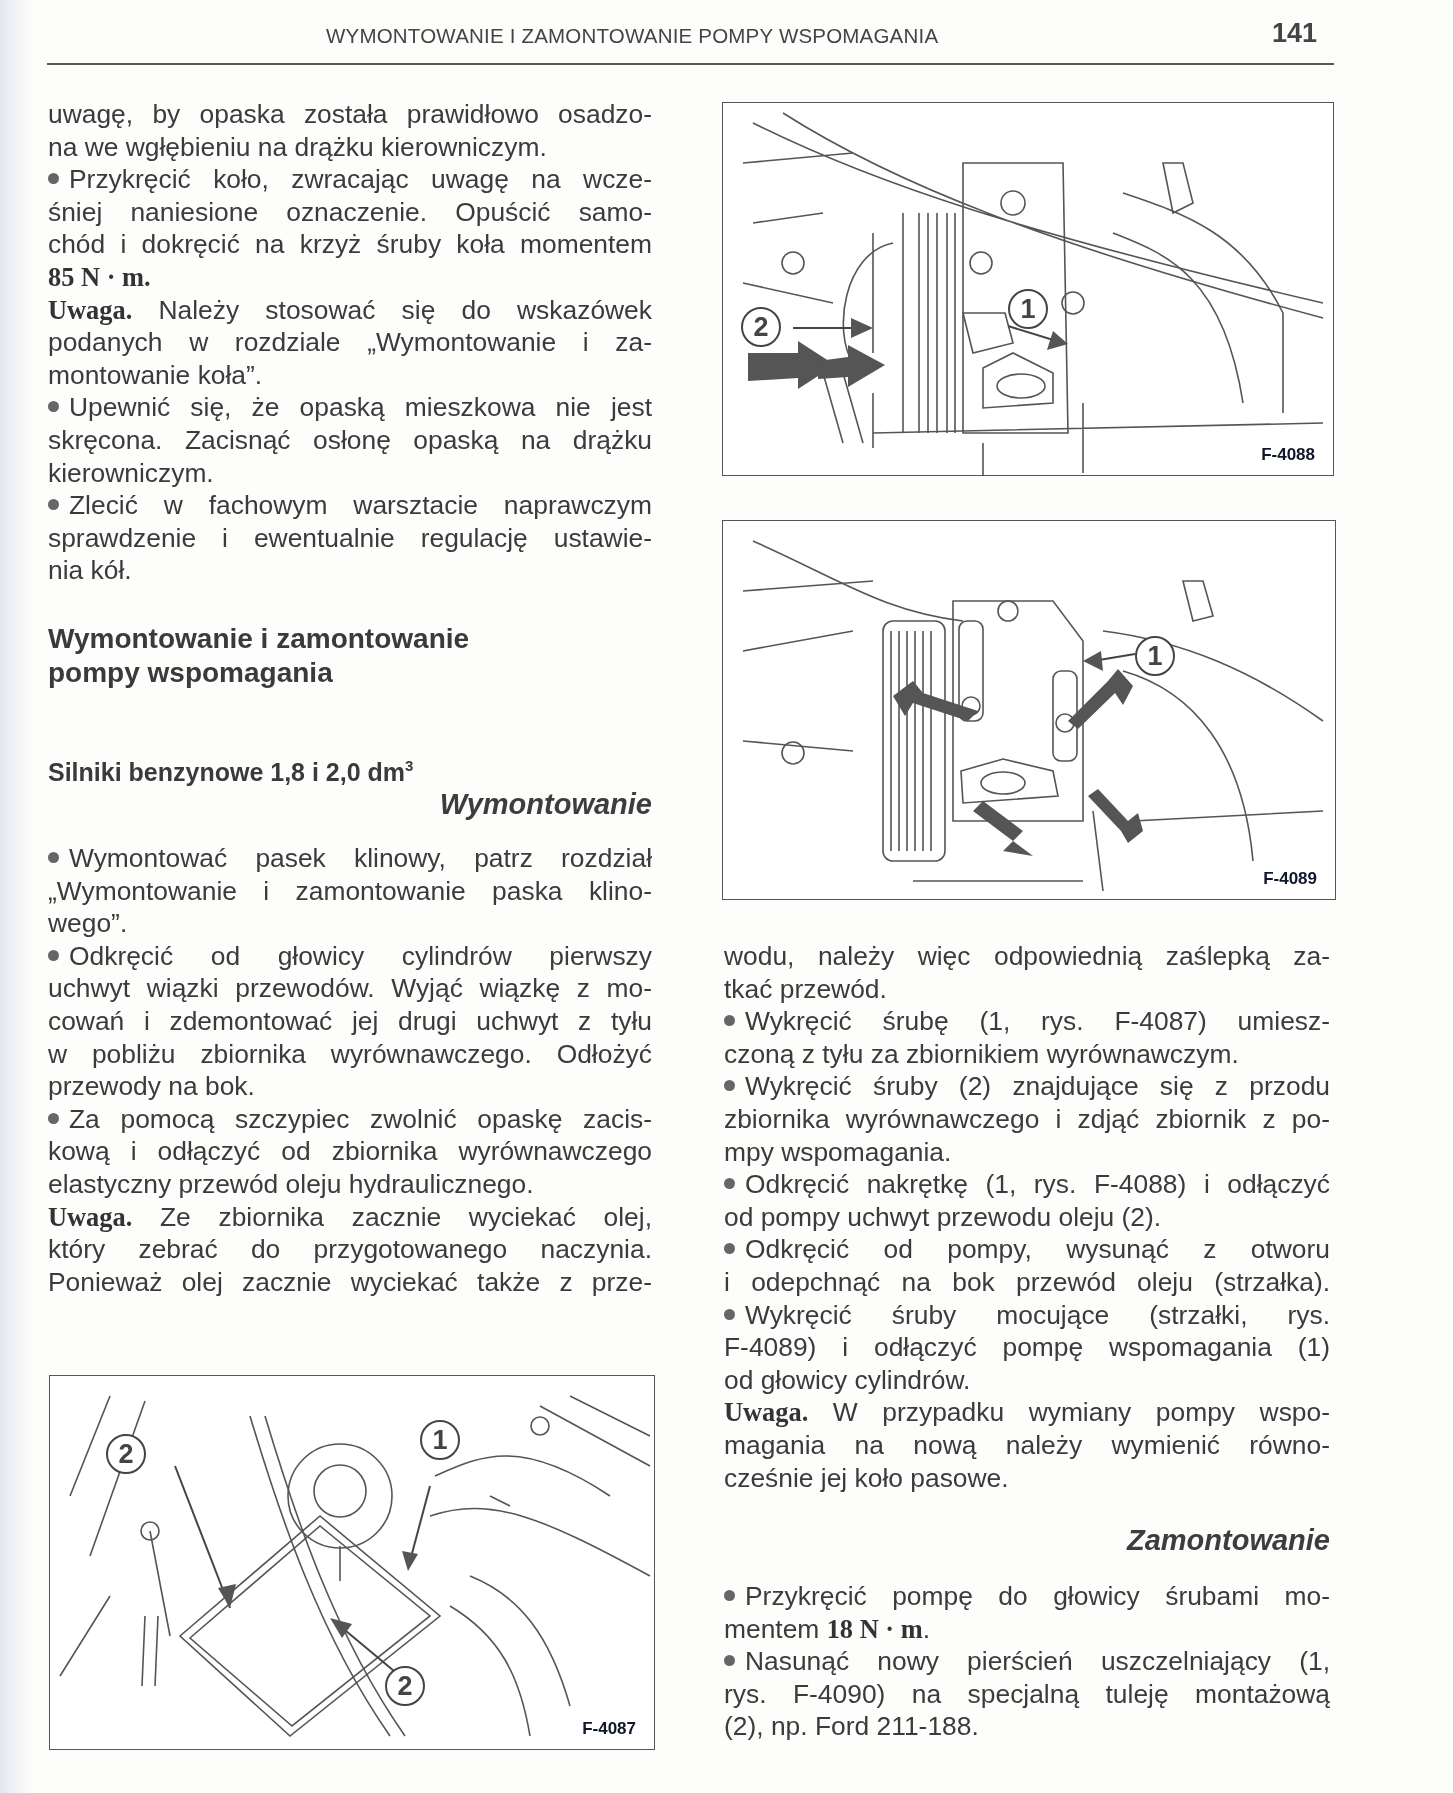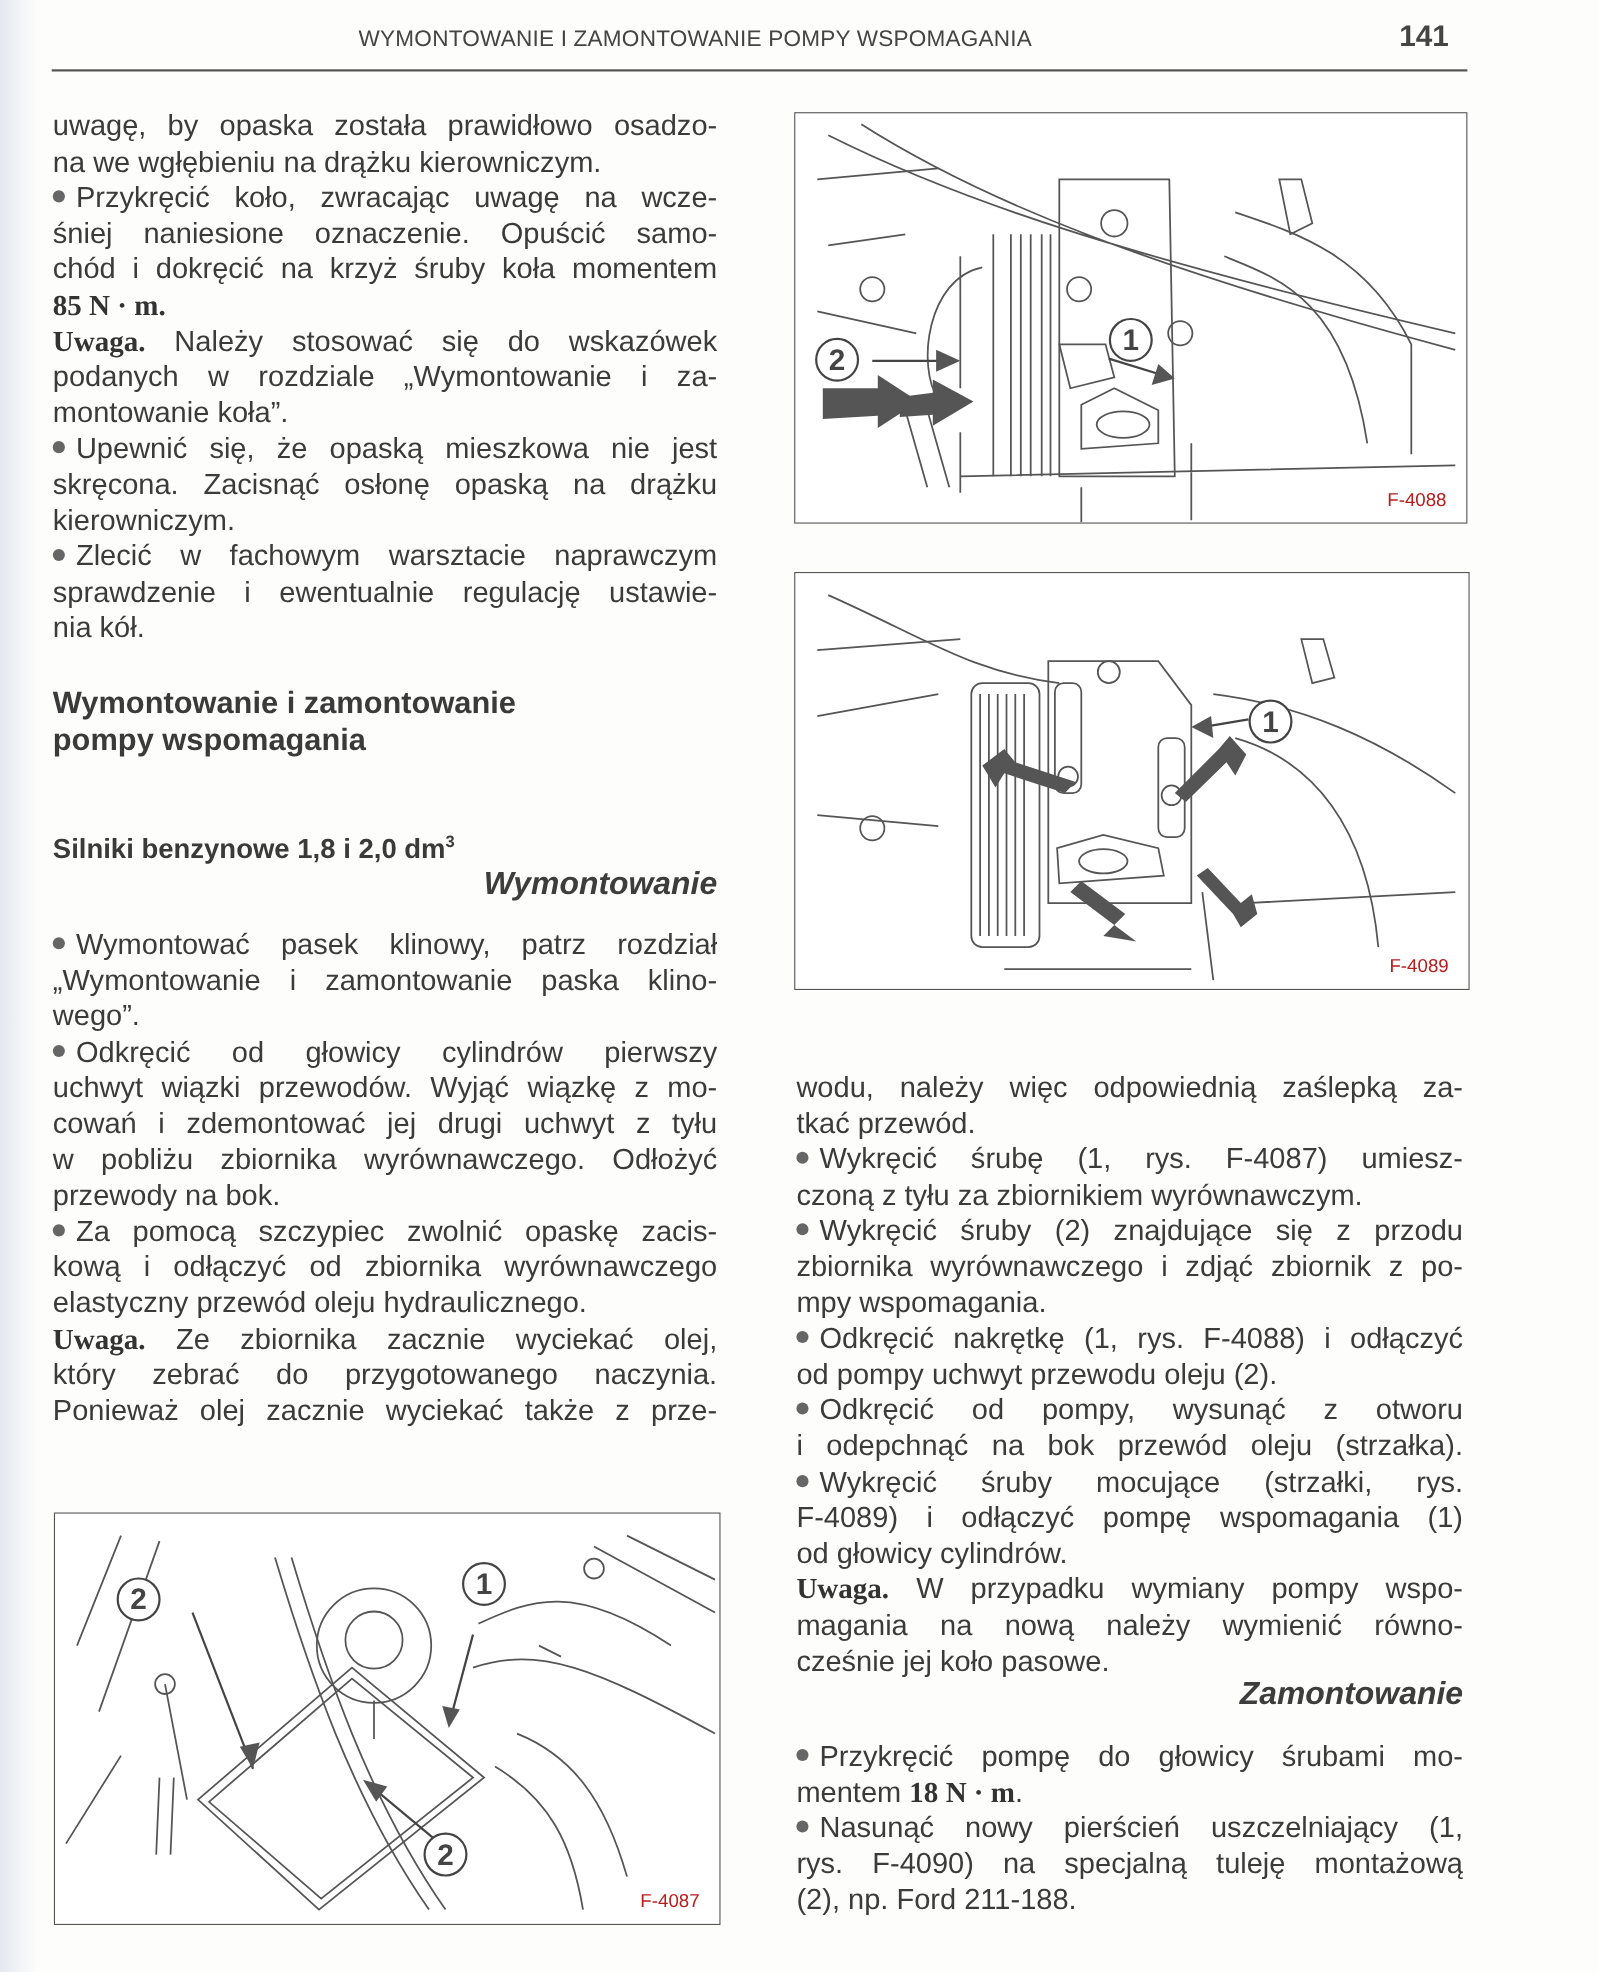--- a/index.html
+++ b/index.html
@@ -14,21 +14,21 @@
   .left{left:48px;width:604px;}
   .right{left:724px;width:606px;}
   .bullet::before{content:"";display:inline-block;width:11px;height:11px;border-radius:50%;background:#666;margin-right:10px;vertical-align:4px;}
   b{font-weight:bold;color:#333;font-family:Liberation Serif, serif;}
   .h2{font-weight:bold;font-size:28px;line-height:34px;color:#3a3a3a;text-align:left;}
   .h3{font-weight:bold;font-size:25px;line-height:30px;color:#3a3a3a;text-align:left;}
   .h4{font-weight:bold;font-style:italic;font-size:29px;line-height:34px;color:#3d3d3d;text-align:right;}
   sup{font-size:15px;vertical-align:10px;line-height:0;}
   .fig{position:absolute;border:1.5px solid #555;background:#fff;overflow:hidden;}
   .fig svg{position:absolute;left:0;top:0;width:100%;height:100%;}
-  .fig-label{position:absolute;right:18px;bottom:10px;font-size:17px;color:#b91c1c;}
+  .fig-label{position:absolute;right:18px;bottom:10px;font-size:17px;color:#0f172a;font-weight:bold;}
   .callout{position:absolute;width:36px;height:36px;border:2px solid #444;border-radius:50%;background:#fff;
            font-size:27px;font-weight:bold;color:#444;text-align:center;line-height:36px;}
   .justify-last{text-align-last:justify;}
 </style>
 </head>
 <body>
 
 <div class="edge"></div>
 
 <div class="running-head">WYMONTOWANIE I ZAMONTOWANIE POMPY WSPOMAGANIA</div>
@@ -159,21 +159,21 @@
     <polygon points="360,140 378,130 380,150" fill="#555" stroke="none"></polygon>
     <polygon points="170,175 190,160 200,172 255,190 245,200 190,182 182,195" fill="#555" stroke="none"></polygon>
     <polygon points="410,165 395,148 385,160 345,200 355,208 392,172 400,184" fill="#555" stroke="none"></polygon>
     <polygon points="310,335 290,320 300,310 260,280 250,290 290,320 280,330" fill="#555" stroke="none"></polygon>
     <polygon points="420,310 405,322 398,310 365,275 375,268 405,300 415,292" fill="#555" stroke="none"></polygon>
   </svg>
   <div class="callout" style="left:412px;top:115px;">1</div>
   <div class="fig-label">F-4089</div>
 </div>
 
-<div class="col right" style="top:972px;">
+<div class="col right" style="top:940px;">
   <p class="justify-last">wodu, należy więc odpowiednią zaślepką za-</p>
   <p>tkać przewód.</p>
   <p class="justify-last"><span class="bullet"></span><span>Wykręcić śrubę (1, rys. F-4087) umiesz-</span></p>
   <p>czoną z tyłu za zbiornikiem wyrównawczym.</p>
   <p class="justify-last"><span class="bullet"></span><span>Wykręcić śruby (2) znajdujące się z przodu</span></p>
   <p class="justify-last">zbiornika wyrównawczego i zdjąć zbiornik z po-</p>
   <p>mpy wspomagania.</p>
   <p class="justify-last"><span class="bullet"></span><span>Odkręcić nakrętkę (1, rys. F-4088) i odłączyć</span></p>
   <p>od pompy uchwyt przewodu oleju (2).</p>
   <p class="justify-last"><span class="bullet"></span><span>Odkręcić od pompy, wysunąć z otworu</span></p>

